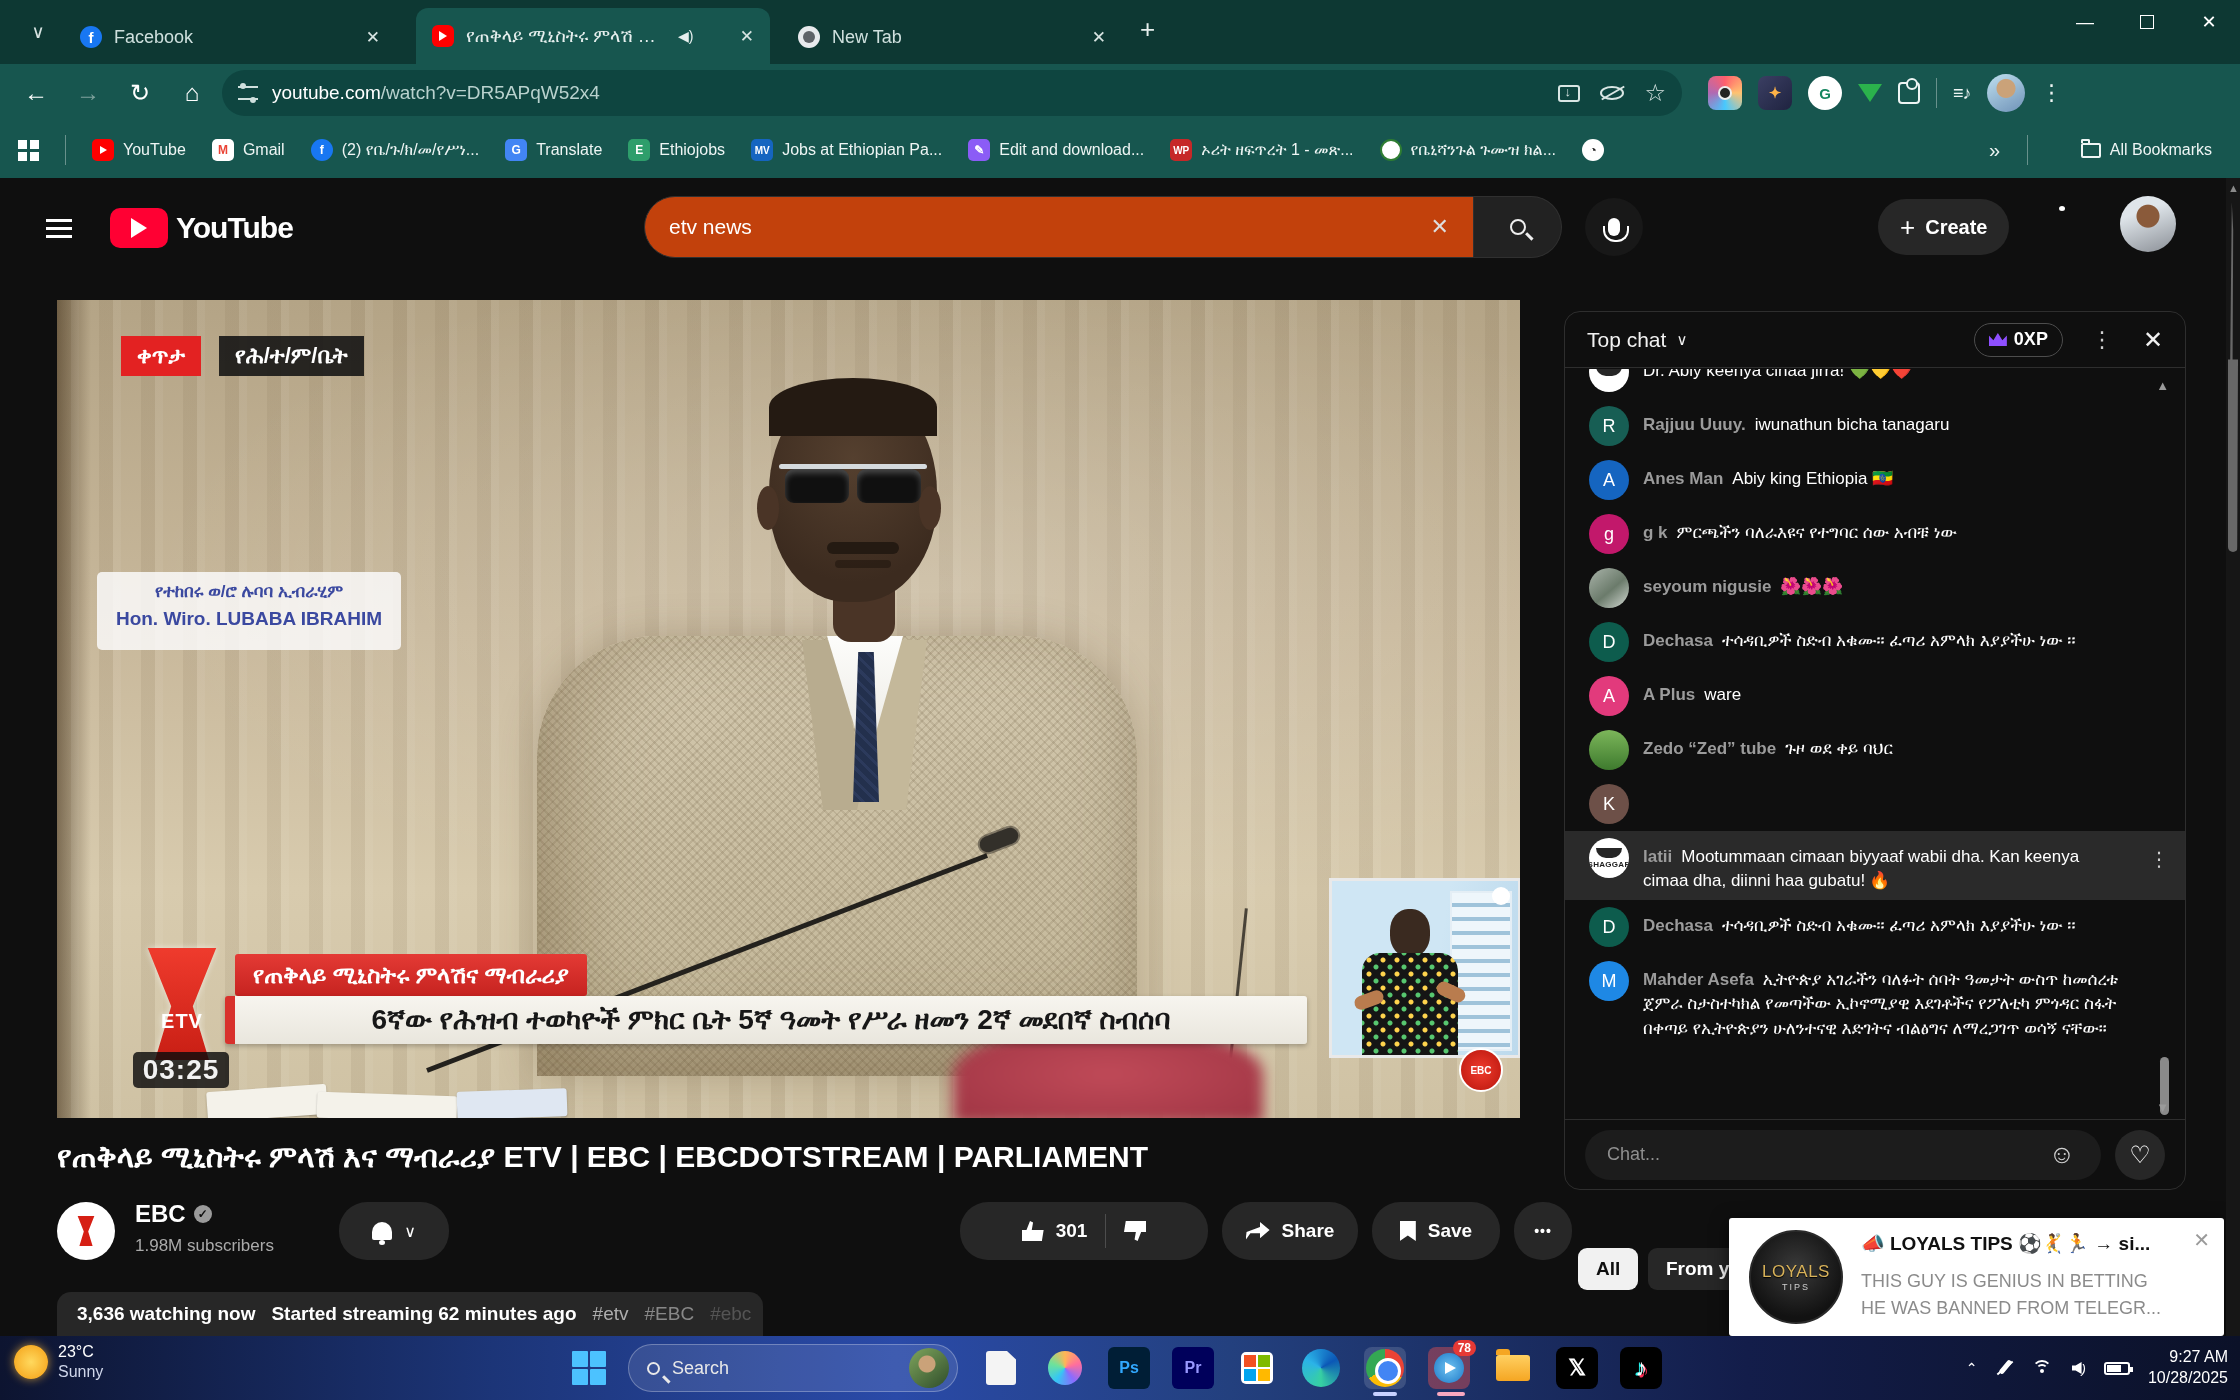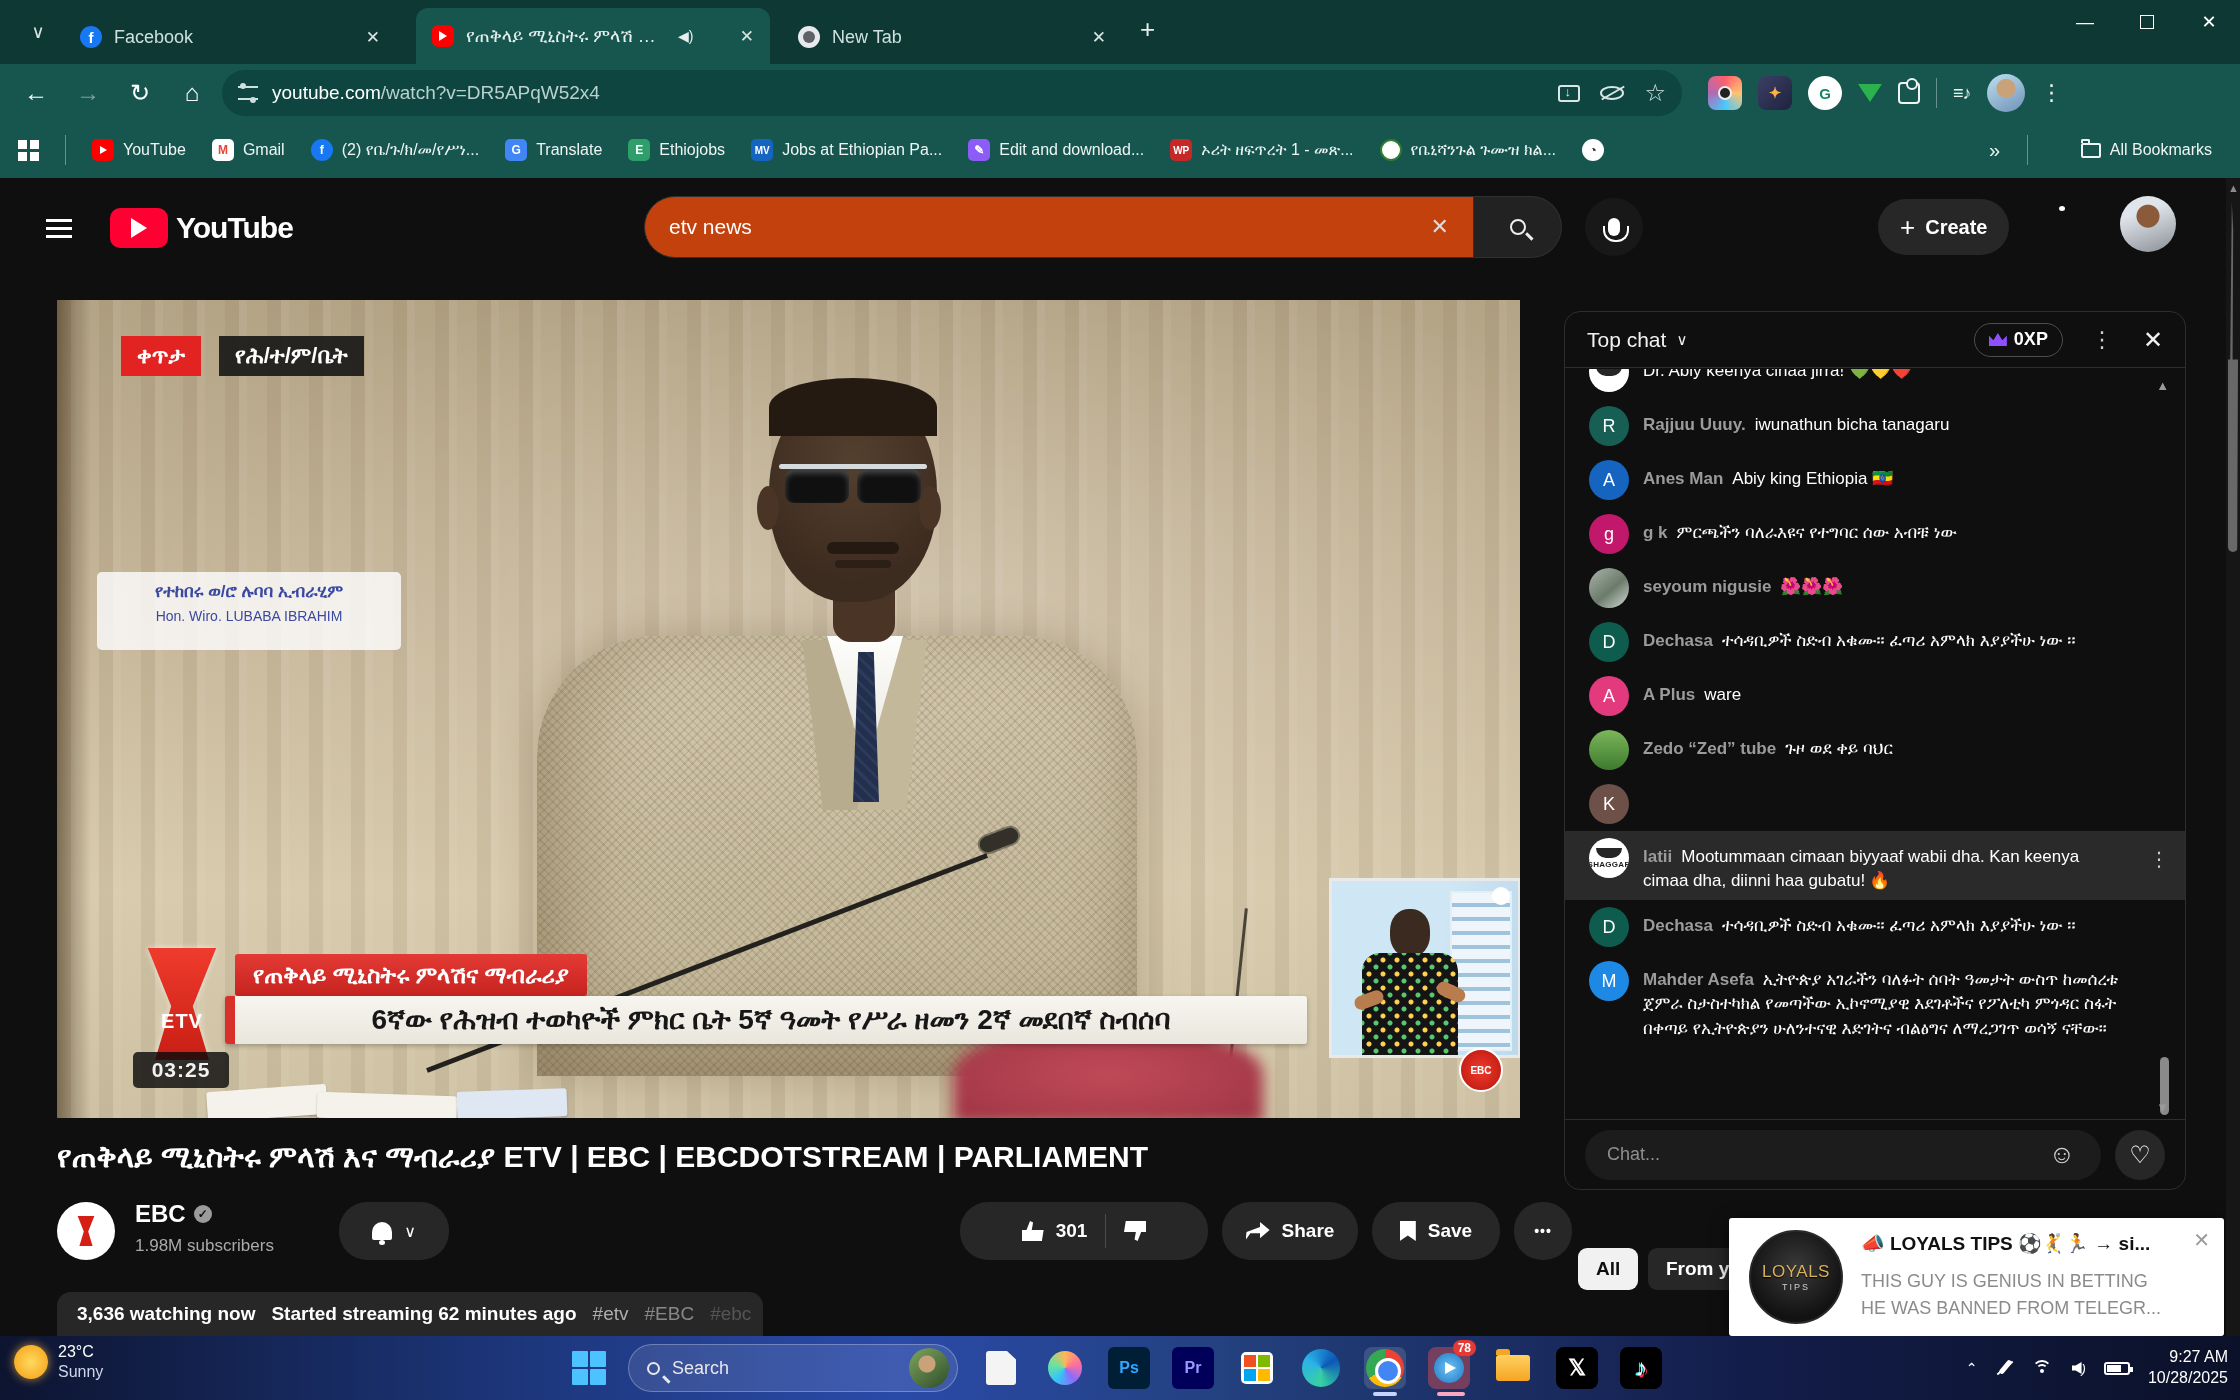--- a/index.html
+++ b/index.html
@@ -75,27 +75,27 @@
   .mustache{position:absolute;left:770px;top:242px;width:72px;height:12px;background:#241a12;border-radius:6px}
   .mouthshadow{position:absolute;left:778px;top:260px;width:56px;height:8px;background:rgba(30,20,12,.55);border-radius:4px}
   .boom{position:absolute;left:370px;top:768px;width:600px;height:5px;background:#23211d;transform:rotate(-21deg);transform-origin:left center}
   .michead{position:absolute;left:922px;top:532px;width:40px;height:16px;background:#33302a;border-radius:8px;transform:rotate(-21deg);box-shadow:0 0 0 2px rgba(20,18,15,.4)}
   .stand2{position:absolute;left:1180px;top:608px;width:3px;height:150px;background:rgba(40,36,30,.8);transform:rotate(6deg)}
   .redhead{position:absolute;left:896px;top:724px;width:310px;height:100px;background:radial-gradient(#c04a58,#9e3443);border-radius:50% 50% 0 0;filter:blur(7px)}
   .papers{position:absolute;left:150px;top:770px;width:400px;height:48px}
   .paper{position:absolute;background:#f4f2ea;border-radius:3px;box-shadow:0 1px 2px rgba(0,0,0,.25)}
   .nameplate{position:absolute;left:40px;top:272px;width:304px;height:78px;background:rgba(252,252,254,.82);border-radius:5px;color:#3b49a0;text-align:center;padding-top:10px;filter:blur(.4px)}
   .nameplate .l1{font-size:17px;font-weight:700}
-  .nameplate .l2{font-size:14px;font-weight:400;margin-top:6px}
+  .nameplate .l2{font-size:19px;font-weight:700;margin-top:6px}
   .livebadge{position:absolute;left:64px;top:36px;height:40px;background:#e32222;color:#fff;font-weight:700;font-size:22px;display:flex;align-items:center;padding:0 16px}
   .chanbadge{position:absolute;left:162px;top:36px;height:40px;background:rgba(18,18,18,.88);color:#fff;font-weight:700;font-size:22px;display:flex;align-items:center;padding:0 16px}
   .etv{position:absolute;left:80px;top:648px;width:90px;height:112px;filter:drop-shadow(0 0 3px rgba(255,255,255,.6))}
   .etv .cup{position:absolute;left:0;top:0;width:90px;height:112px;background:linear-gradient(#ef3b2d,#c81e14);clip-path:polygon(12% 0,88% 0,62% 52%,80% 100%,20% 100%,38% 52%)}
   .etv .txt{position:absolute;left:0;top:62px;width:90px;text-align:center;color:#fff;font-weight:700;font-size:20px;letter-spacing:1px}
-  .tstamp{position:absolute;left:76px;top:752px;width:96px;height:36px;background:rgba(12,12,12,.82);border-radius:5px;color:#f2f2f2;font-weight:700;font-size:21px;display:flex;align-items:center;justify-content:center;letter-spacing:1px}
+  .tstamp{position:absolute;left:76px;top:752px;width:96px;height:36px;background:rgba(12,12,12,.82);border-radius:5px;color:#f2f2f2;font-weight:700;font-size:28px;display:flex;align-items:center;justify-content:center;letter-spacing:1px}
   .banner-red{position:absolute;left:178px;top:654px;height:42px;background:linear-gradient(#e43a35,#c62320);color:#fff;font-weight:700;font-size:23px;display:flex;align-items:center;padding:0 18px;border-radius:3px}
   .banner-white{position:absolute;left:168px;top:696px;width:1082px;height:48px;background:linear-gradient(#f7f5ef,#e9e6dd);color:#171717;font-weight:700;font-size:28px;display:flex;align-items:center;justify-content:center;border-left:10px solid #d8312c;border-radius:3px;box-shadow:0 2px 5px rgba(0,0,0,.25)}
   .pip{position:absolute;left:1272px;top:578px;width:192px;height:180px;border:3px solid #e9e9e9;background:linear-gradient(100deg,#cfe6f4 55%,#bcd9ec);overflow:hidden}
   .pip .bldg{position:absolute;right:6px;top:10px;width:62px;height:160px;background:repeating-linear-gradient(180deg,#eef6fb 0 10px,#9fc3da 10px 14px);border:2px solid #e4eef5}
   .pip .phead{position:absolute;left:58px;top:28px;width:40px;height:48px;background:#3a2a20;border-radius:45%}
   .pip .pbody{position:absolute;left:30px;top:72px;width:96px;height:108px;border-radius:18px 18px 0 0;background:radial-gradient(circle,#ffd34d 2px,transparent 3px) 0 0/14px 14px,radial-gradient(circle,#57c770 2px,transparent 3px) 7px 7px/14px 14px,#151515}
   .pip .parm{position:absolute;left:22px;top:112px;width:30px;height:14px;background:#b97c4e;border-radius:7px;transform:rotate(-20deg)}
   .pip .parm2{position:absolute;left:104px;top:104px;width:30px;height:14px;background:#b97c4e;border-radius:7px;transform:rotate(25deg)}
   .pip .dot{position:absolute;right:8px;top:6px;width:18px;height:18px;border-radius:50%;background:#fff}
   .ebcmini{position:absolute;left:1402px;top:748px;width:44px;height:44px;border-radius:50%;background:radial-gradient(#ef3b2d,#b8150c);border:2px solid #fff;color:#fff;font-size:10px;font-weight:700;display:flex;align-items:center;justify-content:center}

